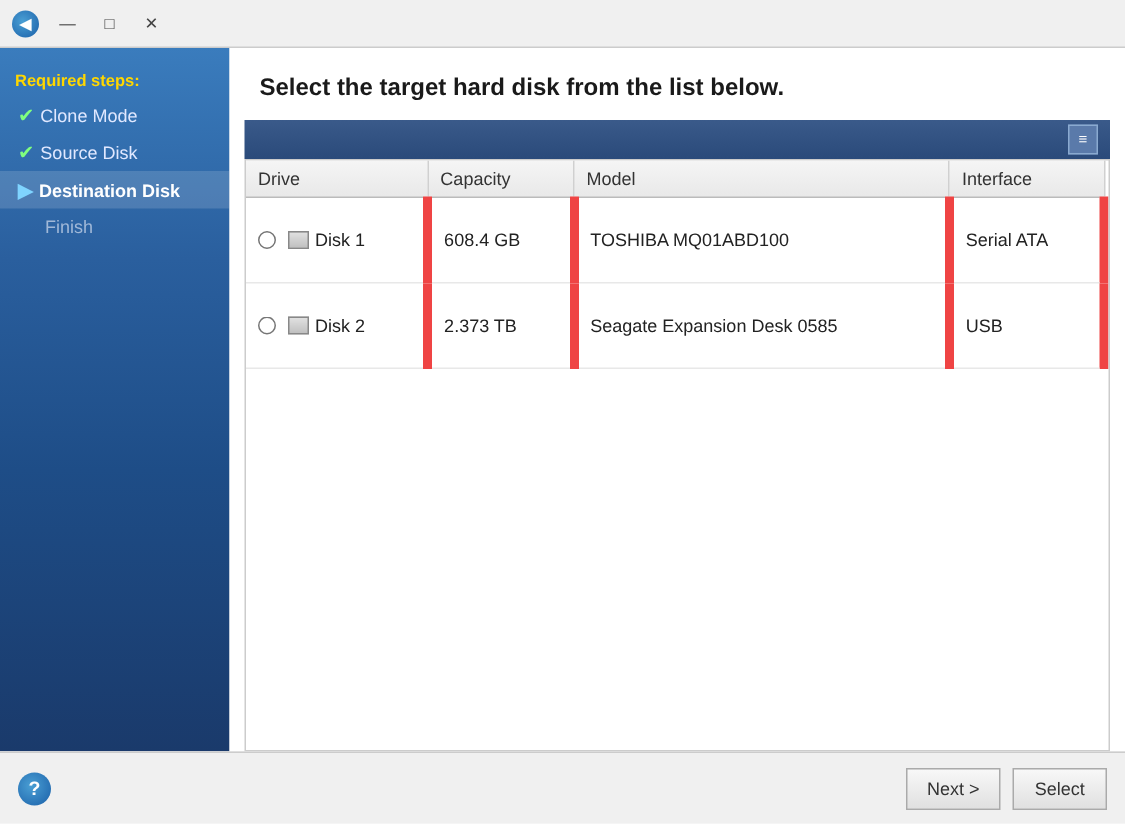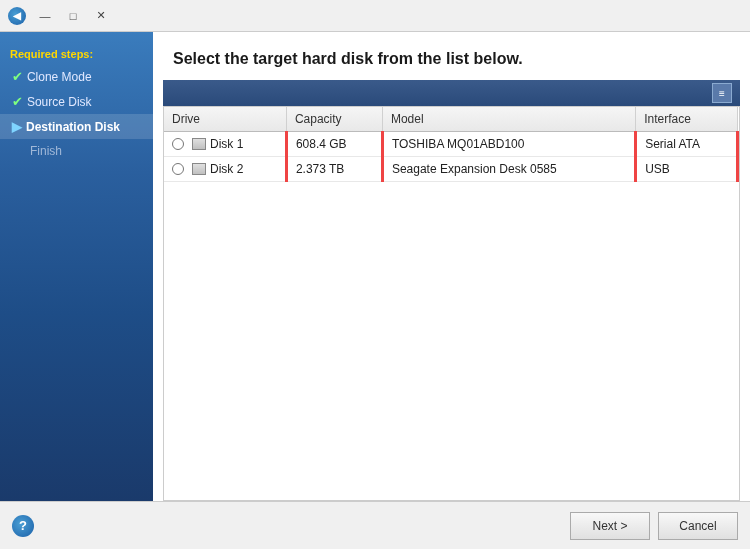--- a/index.html
+++ b/index.html
@@ -169,24 +169,24 @@
       font-weight: normal;
       font-size: 12px;
       color: #333;
       border-right: 1px solid #d0d0d0;
       border-bottom: 1px solid #bbb;
     }
     tbody tr {
       border-bottom: 1px solid #e8e8e8;
     }
     tbody td {
-      padding: 5px 8px;
+      padding: 21px 8px;
       font-size: 12px;
       color: #222;
-      border-right: 3px solid #ef4444;
+      border-right: 6px solid #ef4444;
     }
     .disk-radio {
       width: 12px;
       height: 12px;
       margin-right: 4px;
       vertical-align: middle;
     }
     .drive-cell {
       display: flex;
       align-items: center;
@@ -227,21 +227,21 @@
       justify-content: center;
       cursor: pointer;
       border: none;
     }
     .bottom-bar-right {
       margin-left: auto;
       display: flex;
       gap: 8px;
     }
     .nav-btn {
-      width: 80px;
+      width: 63px;
       height: 28px;
       border: 1px solid #aaa;
       background: linear-gradient(180deg, #f8f8f8, #e0e0e0);
       font-size: 12px;
       cursor: pointer;
       display: flex;
       align-items: center;
       justify-content: center;
       color: #333;
     }
@@ -330,15 +330,15 @@
     </div>
   </div>
 </div>
 
 <div class="bottom-bar">
   <div class="bottom-bar-left">
     <button class="help-btn">?</button>
   </div>
   <div class="bottom-bar-right">
     <button class="nav-btn">Next &gt;</button>
-    <button class="nav-btn">Cancel</button>
+    <button class="nav-btn">Select</button>
   </div>
 </div>
 
 </body></html>

